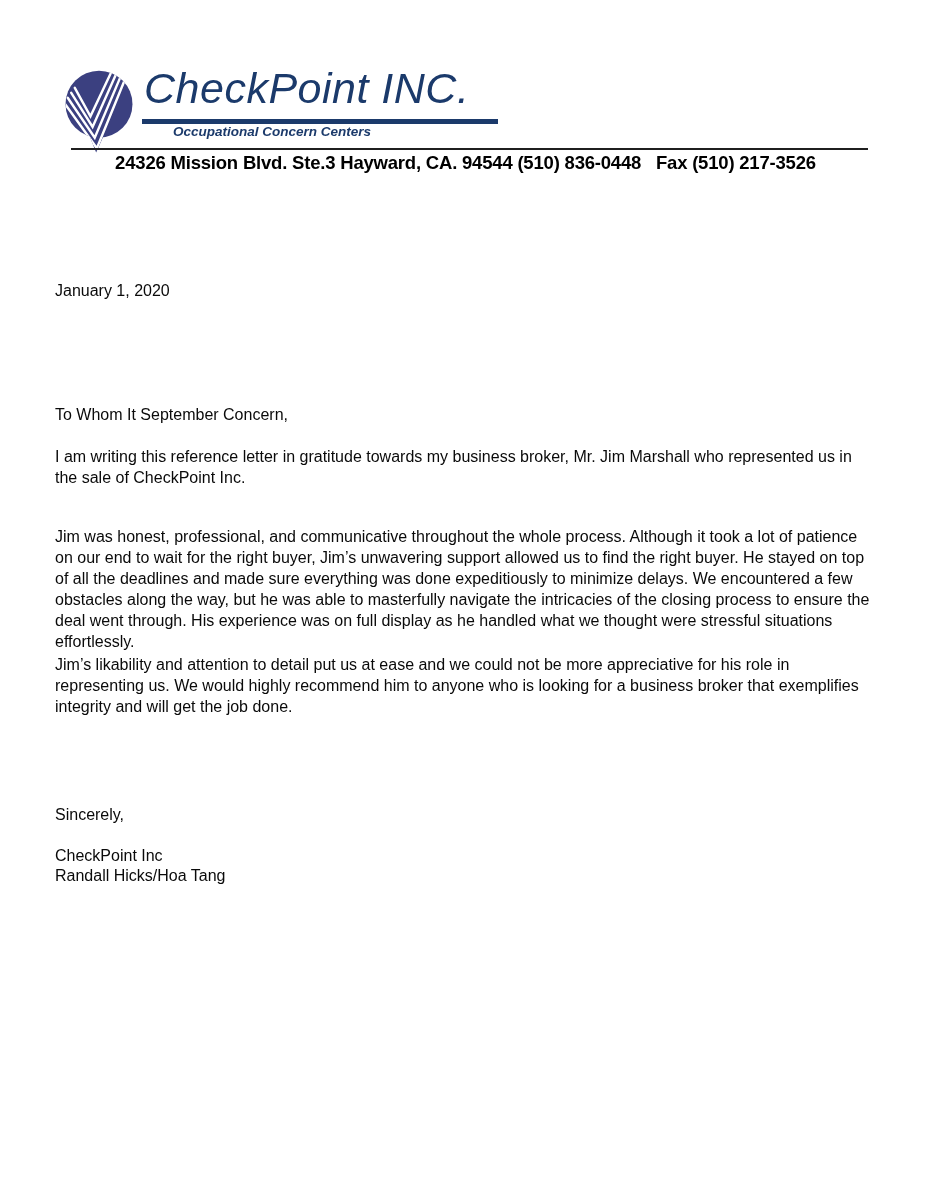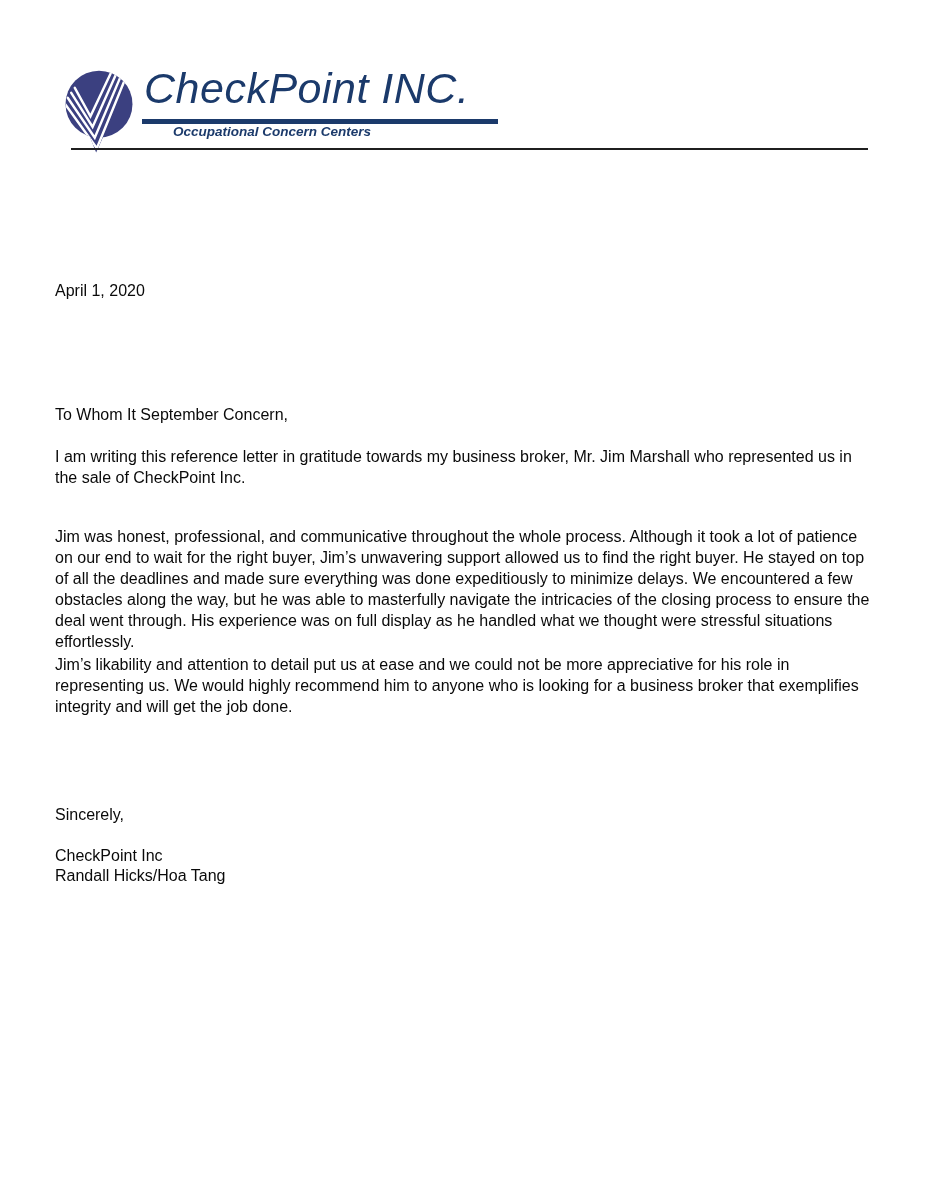--- a/index.html
+++ b/index.html
@@ -78,22 +78,23 @@
         <path d="M16 25 L38 65 L71 -5"></path>
       </g>
     </svg>
   </div>
 
   <div class="brand-title">CheckPoint INC.</div>
   <div class="brand-underline"></div>
   <div class="brand-tagline">Occupational Concern Centers</div>
 
   <div class="header-rule"></div>
+  <div class="address-line">24326 Mission Blvd. Ste.3 Hayward, CA. 94544 (510) 836-0448   Fax (510) 217-3526</div>
 
-  <div class="txt date-line">April 1, 2020</div>
+  <div class="txt date-line">January 1, 2020</div>
   <div class="txt salutation">To Whom It September Concern,</div>
 
   <div class="txt para para-1">I am writing this reference letter in gratitude towards my business broker, Mr. Jim Marshall who represented us in the sale of CheckPoint Inc.</div>
   <div class="txt para para-2">Jim was honest, professional, and communicative throughout the whole process. Although it took a lot of patience on our end to wait for the right buyer, Jim’s unwavering support allowed us to find the right buyer. He stayed on top of all the deadlines and made sure everything was done expeditiously to minimize delays. We encountered a few obstacles along the way, but he was able to masterfully navigate the intricacies of the closing process to ensure the deal went through. His experience was on full display as he handled what we thought were stressful situations effortlessly.</div>
   <div class="txt para para-3">Jim’s likability and attention to detail put us at ease and we could not be more appreciative for his role in representing us. We would highly recommend him to anyone who is looking for a business broker that exemplifies integrity and will get the job done.</div>
 
   <div class="txt closing">Sincerely,</div>
   <div class="txt sig-company">CheckPoint Inc</div>
   <div class="txt sig-names">Randall Hicks/Hoa Tang</div>
 

